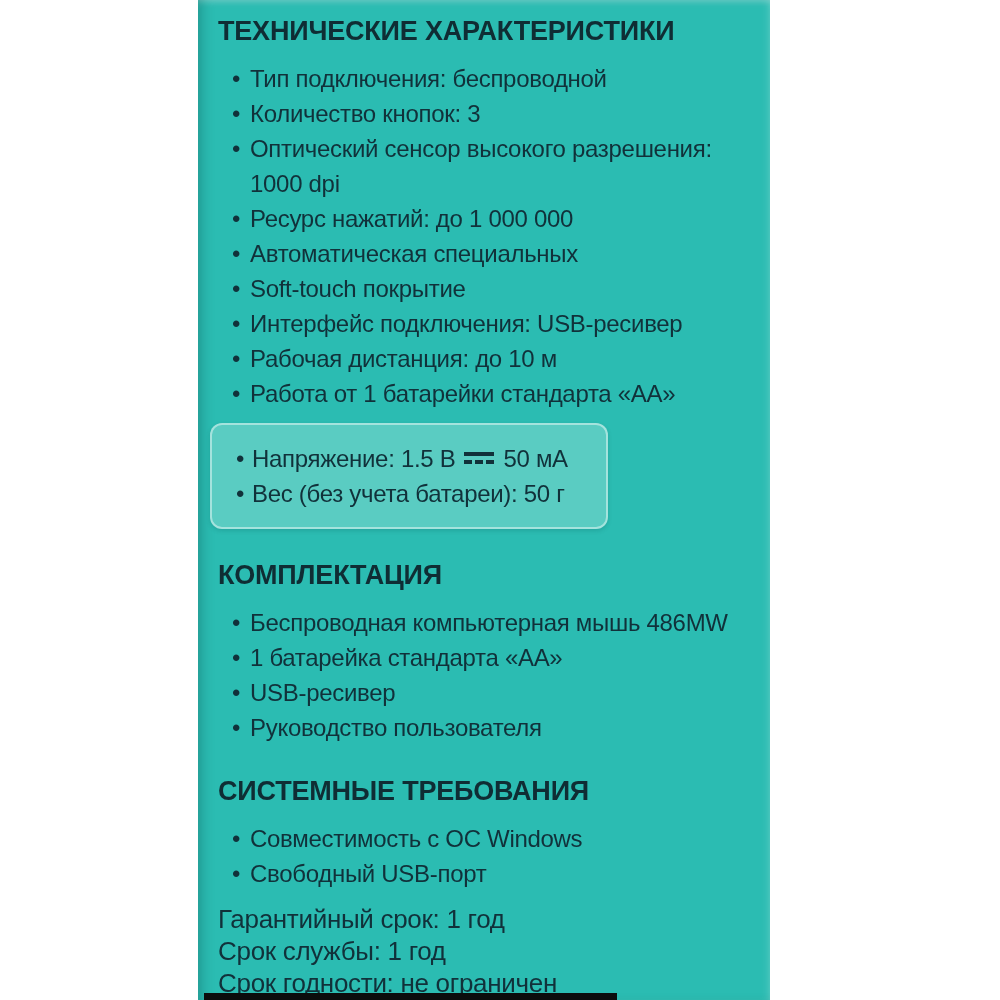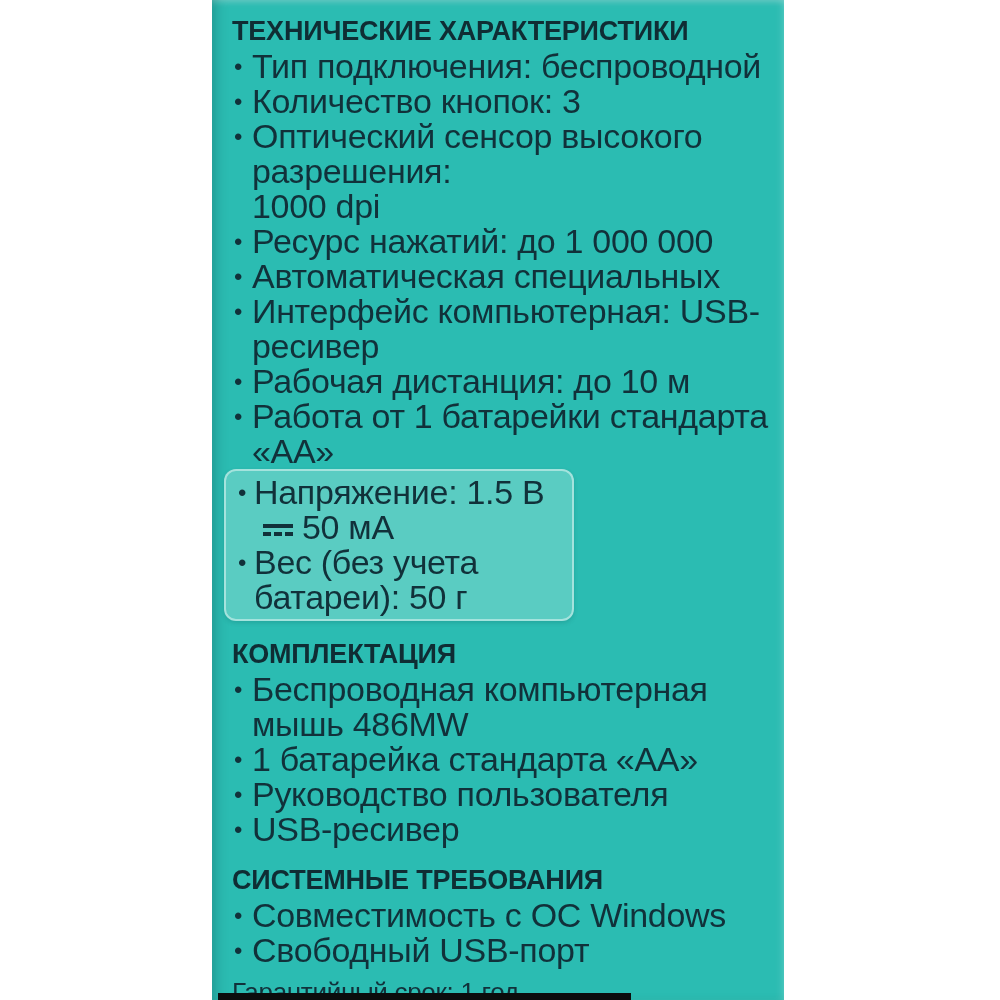--- a/index.html
+++ b/index.html
@@ -2,45 +2,45 @@
 <html><head>
 <meta charset="utf-8">
 <style>
   html,body{margin:0;padding:0;}
   body{
     width:1000px;height:1000px;position:relative;overflow:hidden;
     background:#ffffff;
     font-family:"Liberation Sans","DejaVu Sans",sans-serif;
   }
   .panel{
-    position:absolute;left:212px;top:0;width:572px;height:1000px;
+    position:absolute;left:198px;top:0;width:572px;height:1000px;
     background:#2bbcb2;
     box-shadow:inset 10px 0 14px -8px rgba(0,60,60,.35),
                inset -6px 0 10px -6px rgba(255,255,255,.25),
                inset 0 6px 6px -4px rgba(255,255,255,.30);
     box-sizing:border-box;
     padding:14px 14px 0 20px;
     color:#11313a;
   }
   h2{
     margin:0;font-size:27px;line-height:35px;font-weight:700;
     letter-spacing:-.2px;color:#0f2d34;
   }
-  h2.gap{margin-top:16px;}
+  h2.gap{margin-top:29px;}
   ul.items{
-    list-style:none;margin:0;padding:0;
-    font-size:34px;line-height:35px;letter-spacing:-.3px;
+    list-style:none;margin:12px;padding:0;
+    font-size:24px;line-height:35px;letter-spacing:-.3px;
   }
   ul.items li{position:relative;padding-left:20px;}
   ul.items li::before{
     content:"\2022";position:absolute;left:2px;top:0;
     font-size:24px;color:#11313a;
   }
   .sticker{
-    margin-left:-8px;width:350px;box-sizing:border-box;
+    margin-left:-8px;width:398px;box-sizing:border-box;
     padding:4px 8px 4px 8px;
     background:#5accc2;
     border:2px solid rgba(255,255,255,.45);
     border-radius:12px;
     box-shadow:0 2px 4px rgba(0,70,70,.18);
   }
   .sticker ul.items li::before{left:4px;}
   .dc-sym{
     display:inline-block;width:30px;margin:0 9px;vertical-align:3px;
     border-top:4px solid #11313a;
@@ -62,38 +62,39 @@
 
 <div class="panel">
 
   <h2>ТЕХНИЧЕСКИЕ ХАРАКТЕРИСТИКИ</h2>
   <ul class="items">
       <li><span>Тип подключения: беспроводной</span></li>
       <li><span>Количество кнопок: 3</span></li>
       <li><span>Оптический сенсор высокого разрешения:</span><br><span>1000 dpi</span></li>
       <li><span>Ресурс нажатий: до 1 000 000</span></li>
       <li><span>Автоматическая специальных</span><br></li>
-      <li><span>Интерфейс компьютерная: USB-ресивер</span></li>
+      <li><span>Soft-touch покрытие</span></li>
+      <li><span>Интерфейс подключения: USB-ресивер</span></li>
       <li><span>Рабочая дистанция: до 10 м</span></li>
       <li><span>Работа от 1 батарейки стандарта «АА»</span></li>
     </ul>
 
   <div class="sticker">
     <ul class="items">
         <li><span>Напряжение: 1.5 В</span><span class="dc-sym"></span><span>50 мА</span></li>
         <li><span>Вес (без учета батареи): 50 г</span></li>
       </ul>
   </div>
 
   <h2 class="gap">КОМПЛЕКТАЦИЯ</h2>
   <ul class="items">
       <li><span>Беспроводная компьютерная мышь 486MW</span></li>
       <li><span>1 батарейка стандарта «АА»</span></li>
+      <li><span>USB-ресивер</span></li>
       <li><span>Руководство пользователя</span></li>
-      <li><span>USB-ресивер</span></li>
     </ul>
 
   <h2 class="gap">СИСТЕМНЫЕ ТРЕБОВАНИЯ</h2>
   <ul class="items">
       <li><span>Совместимость с ОС Windows</span></li>
       <li><span>Свободный USB-порт</span></li>
     </ul>
 
   <div class="footer">
       <div>Гарантийный срок: 1 год</div>

